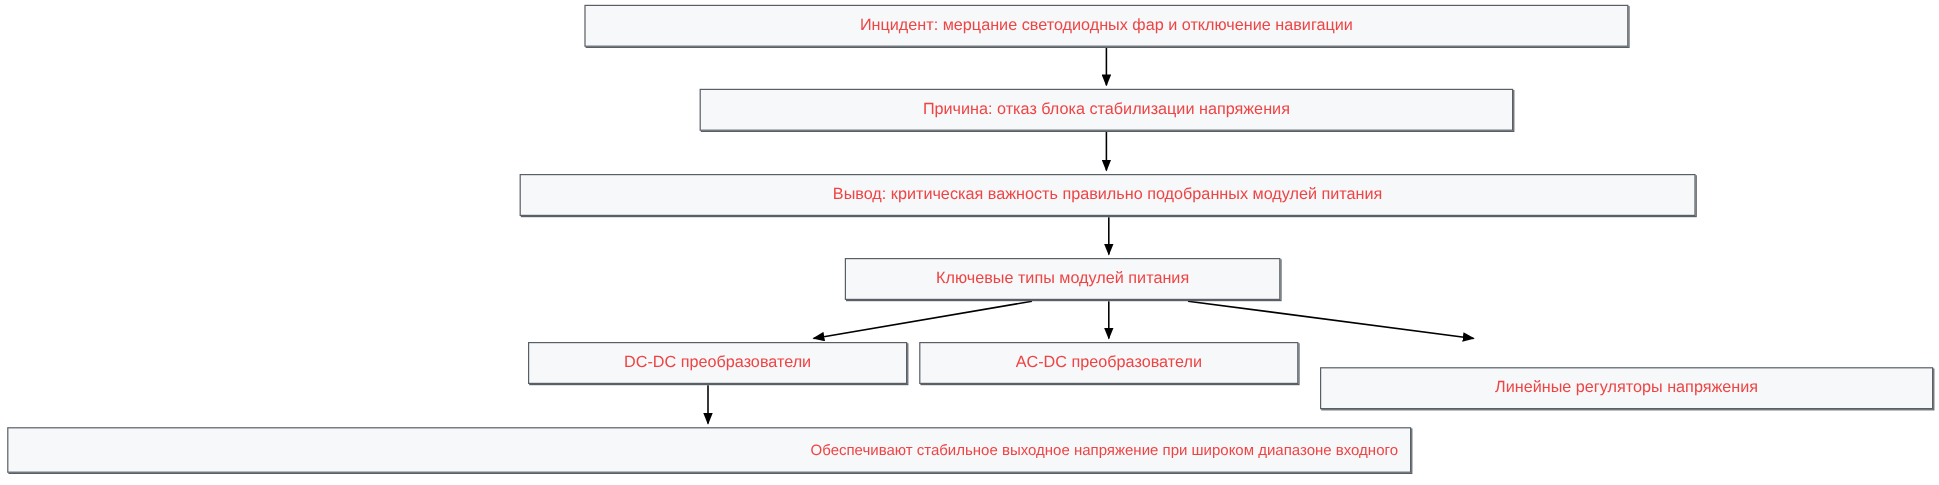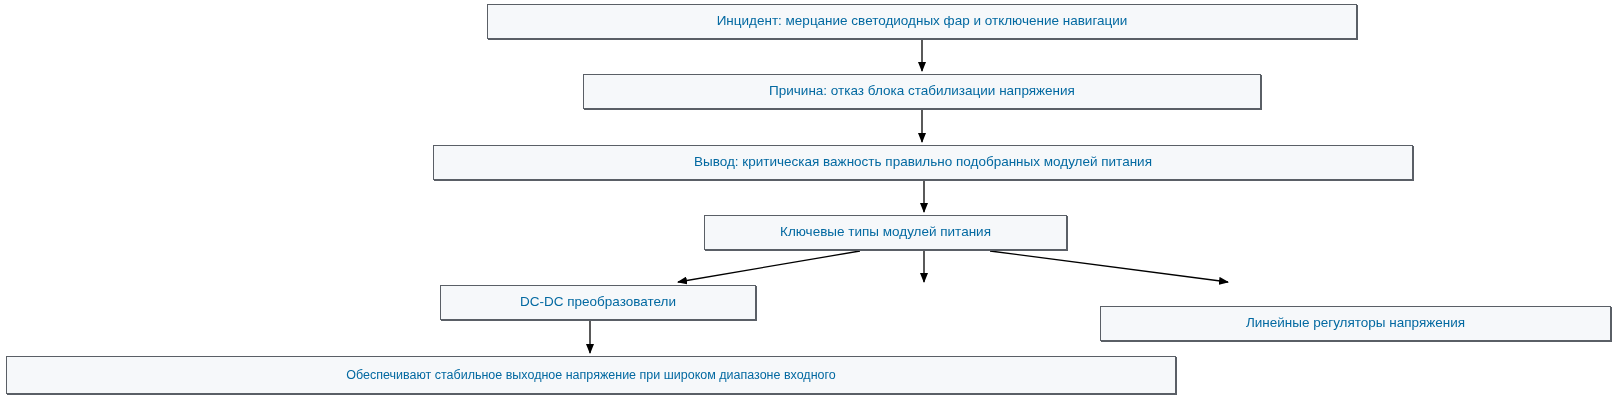--- a/index.html
+++ b/index.html
@@ -28,31 +28,32 @@
   .node {
     position: absolute;
     box-sizing: border-box;
     background: #f6f8fa;
     border: 1px solid #5a5f66;
     box-shadow: 1px 1px 0 0 #5a5f66;
     display: flex;
     align-items: center;
     justify-content: center;
     text-align: center;
-    color: #0369a1;
+    color: #ef4444;
     font-size: 13.5px;
     line-height: 1.2;
     padding: 12px 10px;
   }
   .node-label {
     display: block;
     white-space: nowrap;
   }
   .node-small {
     font-size: 12.5px;
+    justify-content: flex-end;
   }
 </style>
 </head>
 <body>
 
 <div id="flowchart-canvas">
 
   <svg id="edge-layer" viewBox="0 0 1616 404" xmlns="http://www.w3.org/2000/svg">
     <defs>
       <marker id="arrowhead" markerWidth="10" markerHeight="8" refX="9" refY="4" orient="auto" markerUnits="userSpaceOnUse">
@@ -88,20 +89,23 @@
   </div>
 
   <div class="node" style="left:704px; top:215px; width:363px; height:35px;">
     <span class="node-label">Ключевые типы модулей питания</span>
   </div>
 
   <div class="node" style="left:440px; top:285px; width:316px; height:35px;">
     <span class="node-label">DC-DC преобразователи</span>
   </div>
 
+  <div class="node" style="left:766px; top:285px; width:316px; height:35px;">
+    <span class="node-label">AC-DC преобразователи</span>
+  </div>
 
   <div class="node" style="left:1100px; top:285px; width:511px; height:35px;margin-top:21px;">
     <span class="node-label">Линейные регуляторы напряжения</span>
   </div>
 
   <div class="node node-small" style="left:6px; top:356px; width:1170px; height:38px;">
     <span class="node-label">Обеспечивают стабильное выходное напряжение при широком диапазоне входного</span>
   </div>
 
 </div>

